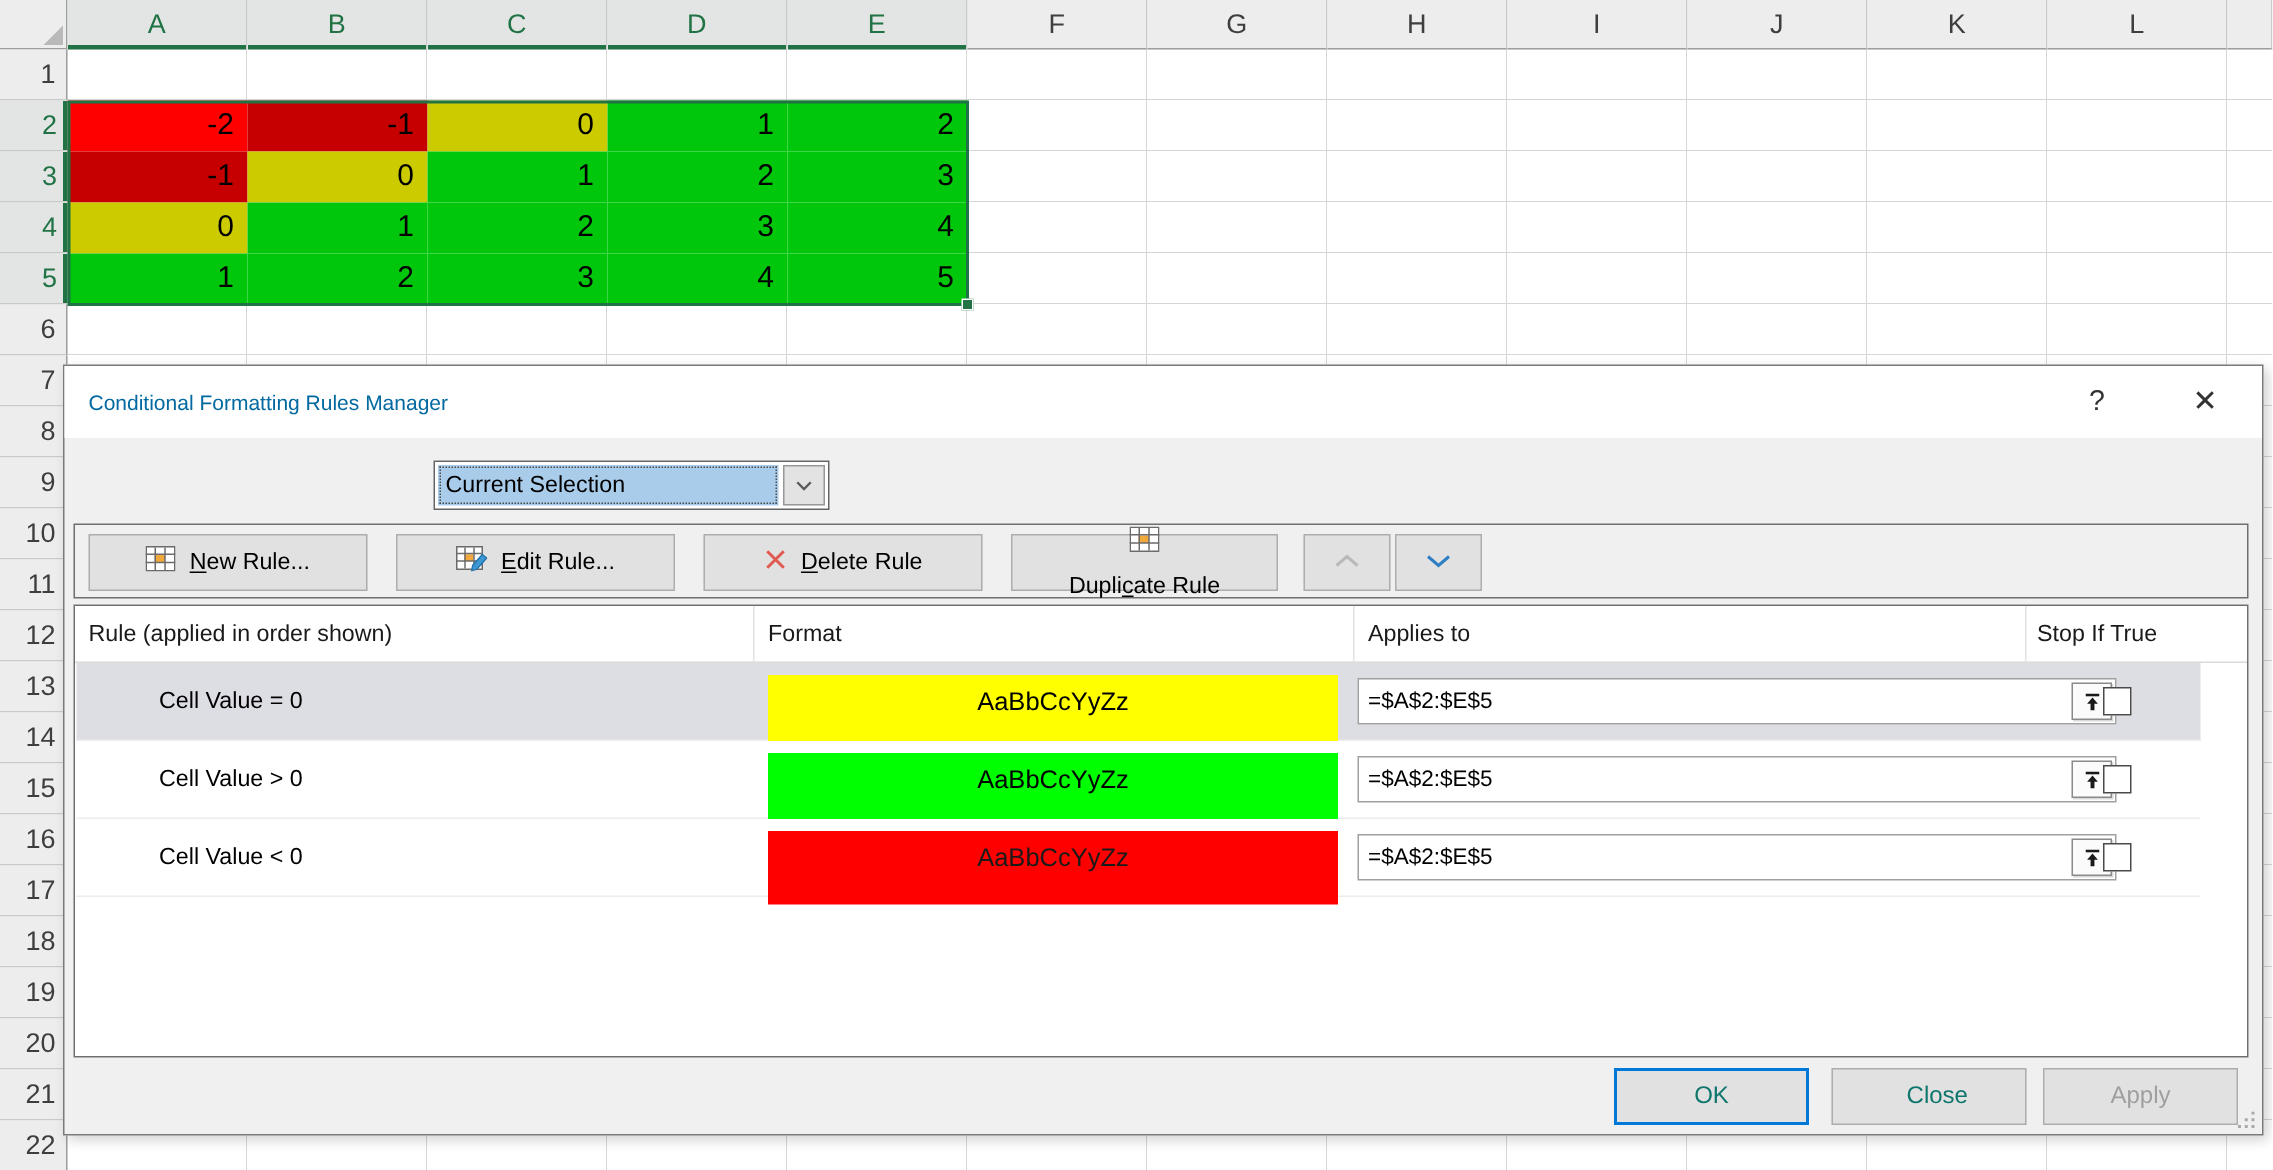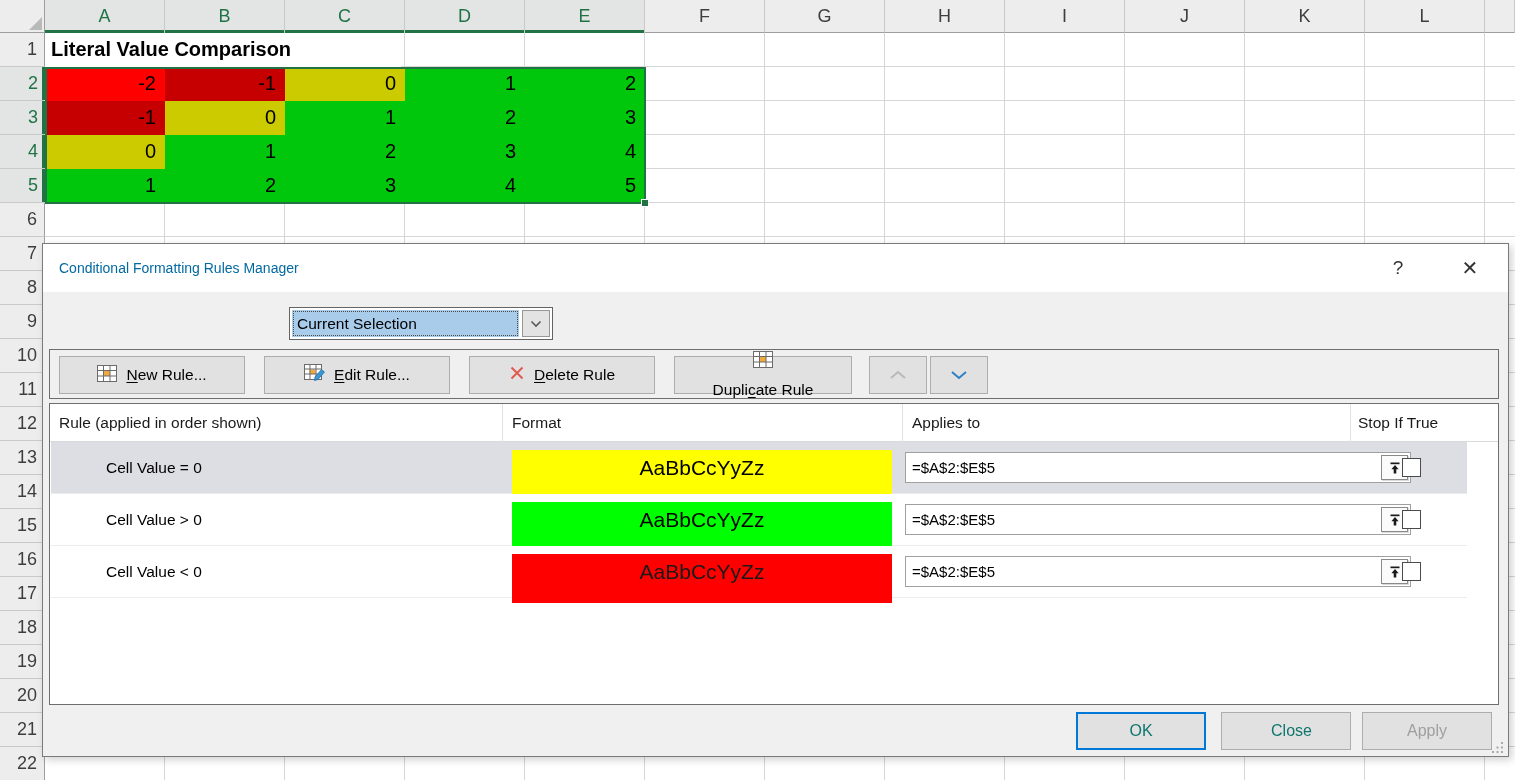--- a/index.html
+++ b/index.html
@@ -69,21 +69,21 @@
   .rulelist{position:absolute;left:6px;top:159px;width:1450px;height:302px;background:#fff;border:1px solid #6E6E6E;}
   .list-hdr{position:absolute;left:0;top:0;right:0;height:38px;background:#fff;border-bottom:1px solid #DADADA;}
   .lh{position:absolute;top:0;line-height:37px;font-size:15.5px;color:#1A1A1A;white-space:nowrap;}
   .lh1{left:9px;} .lh2{left:462px;} .lh3{left:862px;} .lh4{left:1308px;text-align:center;}
   .vsep{position:absolute;top:0;width:1px;height:38px;background:#E2E2E2;}
   .vs1{left:452px;} .vs2{left:852px;} .vs3{left:1300px;}
   .rule-row{position:absolute;left:1px;width:1416px;height:52px;border-bottom:1px solid #ECECEC;background:#fff;cursor:pointer;}
   .rule-row.sel{background:#DDDDE4;}
   .rule-label{position:absolute;left:55px;top:0;line-height:52px;font-size:15.5px;color:#000;white-space:nowrap;}
   .swatch{position:absolute;left:461px;top:8px;width:380px;height:49px;text-align:center;
-    font-size:21px;line-height:35px;}
+    font-size:17px;line-height:35px;}
   .refedit{position:absolute;left:854px;top:10px;width:506px;height:31px;background:#fff;border:1px solid #A0A0A0;text-align:center;}
   .reftext{position:absolute;left:6px;top:0;line-height:29px;font-size:15px;color:#000;white-space:nowrap;}
   .collapse{position:absolute;right:2px;top:2px;width:27px;height:25px;background:#FBFBFB;
     border:1px solid #8A8A8A;box-shadow:1px 1px 0 #D9D9D9;display:flex;align-items:center;justify-content:center;
     padding:0;cursor:pointer;}
   .cb{position:absolute;left:1351px;top:16px;width:19px;height:19px;background:#fff;border:1px solid #4A4A4A;cursor:pointer;}
 
   .f-btn{position:absolute;top:468px;width:130px;height:38px;background:#E1E1E1;border:1px solid #ADADAD;
     font-size:16px;color:#0f766e;cursor:pointer;}
   .btn-ok{left:1033px;border:2px solid #0078D7;}
@@ -91,21 +91,20 @@
   .btn-apply{left:1319px;color:#9F9F9F;cursor:default;}
   .grip{position:absolute;right:4px;bottom:4px;width:12px;height:12px;}
 </style>
 </head>
 <body>
 
 <div class="screen">
 
   <div class="sheet">
     <div class="gridarea" id="gridarea">
-      <div class="a1title">Literal Value Comparison</div>
     <div class="cell" style="left: 0px; top: 34px; background: rgb(254, 0, 0);">-2</div>
         <div class="cell" style="left: 120px; top: 34px; background: rgb(198, 0, 0);">-1</div>
         <div class="cell" style="left: 240px; top: 34px; background: rgb(203, 203, 0);">0</div>
         <div class="cell" style="left: 360px; top: 34px; background: rgb(0, 199, 11);">1</div>
         <div class="cell" style="left: 480px; top: 34px; background: rgb(0, 199, 11);">2</div>
         <div class="cell" style="left: 0px; top: 68px; background: rgb(198, 0, 0);">-1</div>
         <div class="cell" style="left: 120px; top: 68px; background: rgb(203, 203, 0);">0</div>
         <div class="cell" style="left: 240px; top: 68px; background: rgb(0, 199, 11);">1</div>
         <div class="cell" style="left: 360px; top: 68px; background: rgb(0, 199, 11);">2</div>
         <div class="cell" style="left: 480px; top: 68px; background: rgb(0, 199, 11);">3</div>

